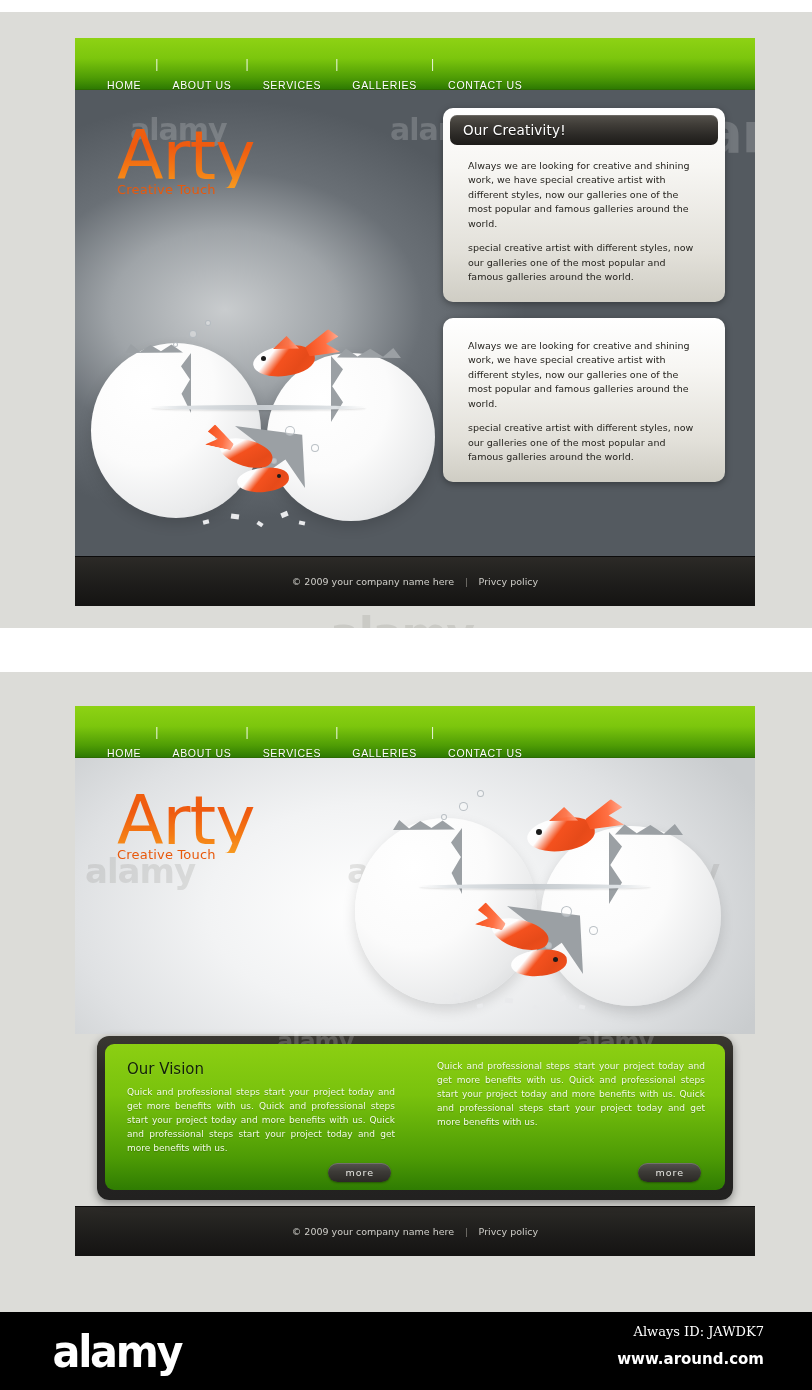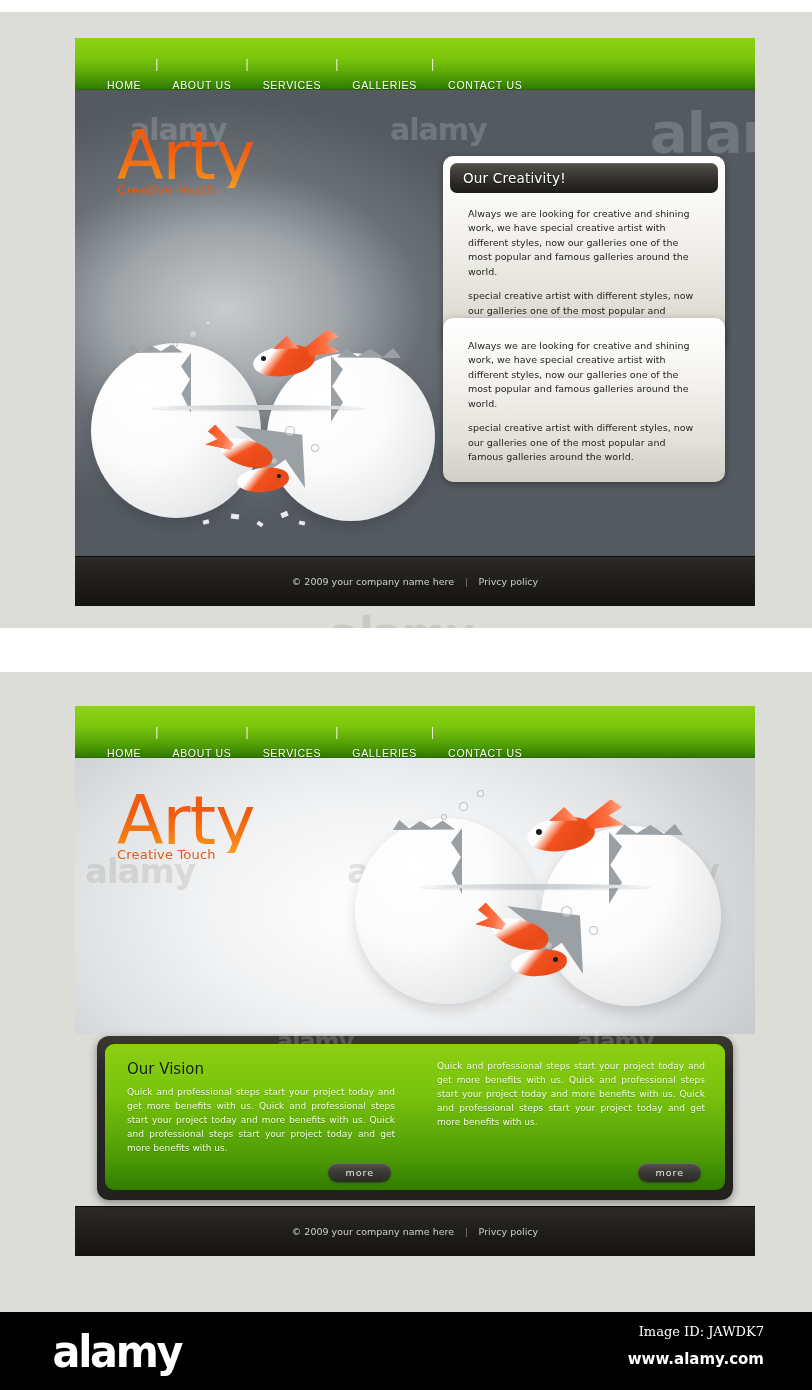--- a/index.html
+++ b/index.html
@@ -257,21 +257,21 @@
           <div style="position:absolute; left:192px; top:166px; width:4px; height:4px; border-radius:50%; background:#1b1b1b;"></div>
 
           <div class="fleck" style="left:96px;  top:202px; width:7px; height:5px; transform:rotate(22deg);"></div>
           <div class="fleck" style="left:118px; top:212px; width:6px; height:4px; transform:rotate(-14deg);"></div>
           <div class="fleck" style="left:146px; top:206px; width:8px; height:5px; transform:rotate(8deg);"></div>
           <div class="fleck" style="left:172px; top:214px; width:6px; height:4px; transform:rotate(34deg);"></div>
           <div class="fleck" style="left:196px; top:204px; width:7px; height:5px; transform:rotate(-22deg);"></div>
           <div class="fleck" style="left:214px; top:213px; width:6px; height:4px; transform:rotate(12deg);"></div>
         </div>
 
-        <div class="panel" style="left:368px; top:18px;margin-top:48px;">
+        <div class="panel" style="left:368px; top:18px;">
           <div class="panel-head">
             <span class="panel-title">Our Creativity!</span>
           </div>
           <div class="panel-body">
             <p>Always we are looking for creative and shining work, we have special creative artist with different styles, now our galleries one of the most popular and famous galleries around the world.</p>
             <p>special creative artist with different styles, now our galleries one of the most popular and famous galleries around the world.</p>
           </div>
         </div>
 
         <div class="panel" style="left:368px; top:228px;">
@@ -377,17 +377,17 @@
       <div class="foot" style="margin-top:172px;">
         <span class="foot-txt">© 2009 your company name here</span>
         <span class="foot-sep">|</span>
         <span class="foot-txt">Privcy policy</span>
       </div>
     </div>
   </div>
 
   <div class="alamy-bar">
     <div class="alamy-logo">alamy</div>
-    <div class="alamy-id">Image ID: JAWDK7</div>
-    <div class="alamy-url">www.alamy.com</div>
+    <div class="alamy-id">Always ID: JAWDK7</div>
+    <div class="alamy-url">www.around.com</div>
   </div>
 
 </div>
 
 </body></html>

